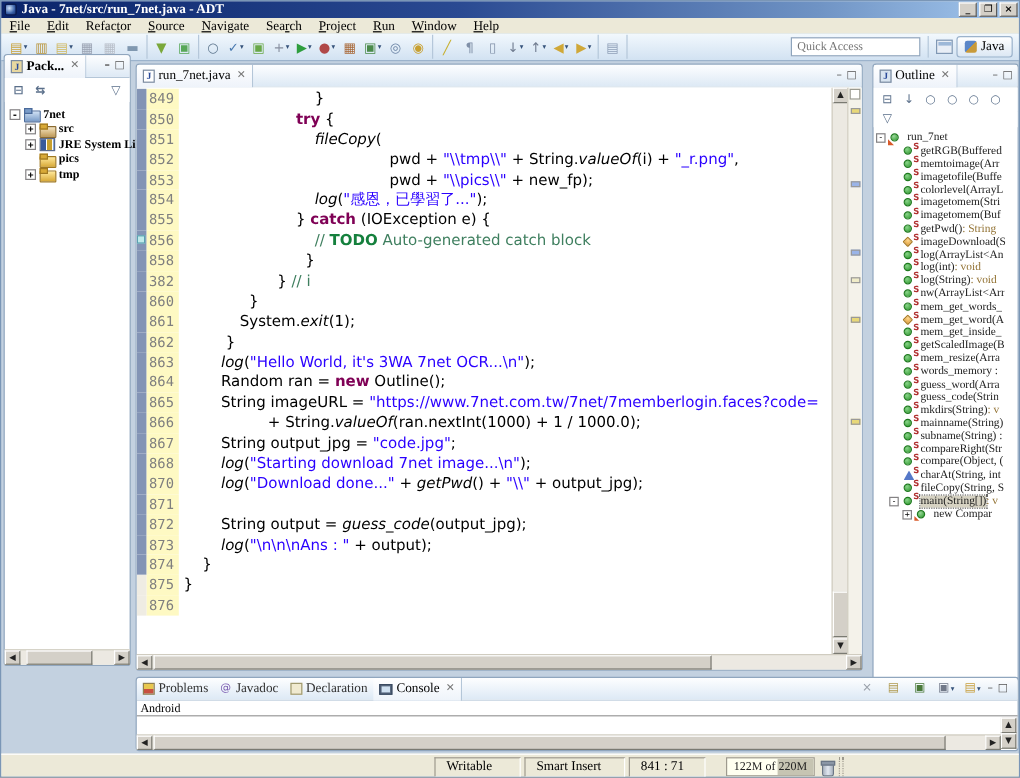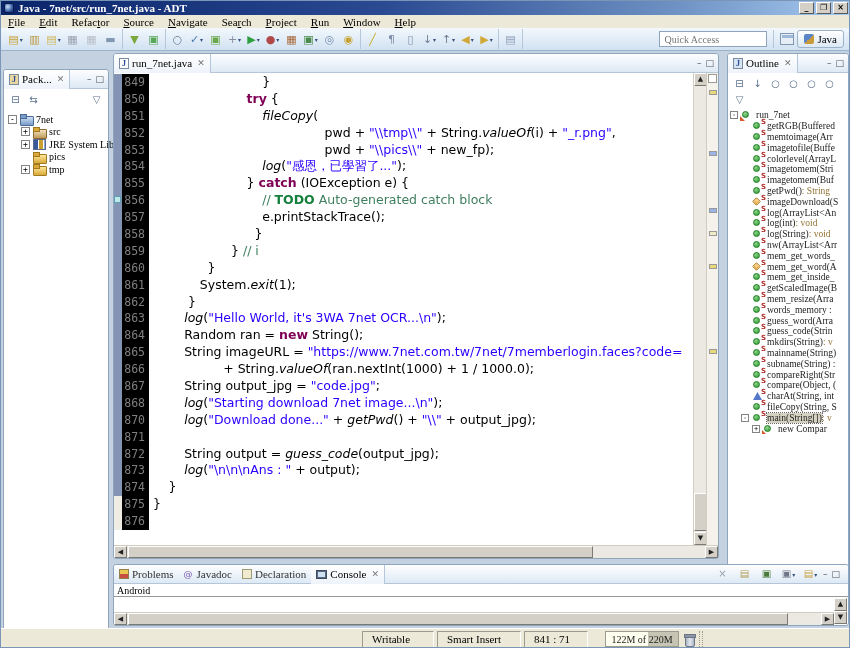--- a/index.html
+++ b/index.html
@@ -67,21 +67,21 @@
     background:linear-gradient(90deg,#3a5a9a 0 4px,#fff 4px 5px,#c8a030 5px 9px,#fff 9px 10px,#88a8d8 10px 13px);
     border:1px solid #5a6a8a;}
   
   .ed-body{position:absolute;left:0;top:19px;right:0;bottom:13px;display:flex;overflow:hidden;background:#fff;}
   .ed-lines{flex:1;overflow:hidden;position:relative;padding-top:1px;}
   .edrow{display:flex;height:16.9px;align-items:stretch;}
   .mcol{width:8px;flex:none;background:#efece3;position:relative;}
   .mcol.range{background:#8394b5;}
   .task-dot{position:absolute;left:0px;top:4px;width:7px;height:7px;background:#bfeaea;border:1px solid #5aa0b0;}
   .lncol{width:27px;flex:none;text-align:right;padding-right:4px;color:#7f7f7f;
-    font-family:"DejaVu Sans Mono",monospace;font-size:11.5px;line-height:16.9px;background:#000000;}
+    font-family:"DejaVu Sans Mono",monospace;font-size:11.5px;line-height:16.9px;background:#fef9c3;}
   .codecol{flex:1;font-family:"DejaVu Sans",sans-serif;font-size:12.5px;line-height:16.9px;
     white-space:pre;overflow:hidden;color:#000;}
   .k{color:#7f0055;font-weight:bold;}
   .s{color:#2a00ff;}
   .c{color:#3f7f5f;}
   .t{color:#15803d;font-weight:bold;}
   .i{font-style:italic;}
   
   .sb-v{width:13px;flex:none;background:#ece9e2;border-left:1px solid #d0ccc0;position:relative;}
   .sb-btn{position:absolute;left:0;width:13px;height:13px;background:#d4d0c8;border:1px solid;
@@ -275,21 +275,21 @@
         <span class="persp">
           <span class="open-persp-icon"></span>
           <span class="persp-btn">
             <span class="pj-icon"></span>
             <span>Java</span>
           </span>
         </span>
       </span>
     </div>
 
-  <div class="panel" style="left:2px;top:68px;width:106px;height:578px;">
+  <div class="panel" style="left:2px;top:44px;width:106px;height:510px;font-weight:bold;">
     <div class="ptabs">
       <span class="tab active">
         <span class="filetab-icon" style="background:#e8d8a0"></span>
         <span>Pack...</span>
         <span class="x">✕</span>
       </span>
       <span class="mm">
         <span>–</span>
         <span>□</span>
       </span>
@@ -384,31 +384,26 @@
           </div>
           <div class="edrow">
             <span class="mcol range">
               <span class="task-dot"></span>
             </span>
             <span class="lncol">856</span>
             <span class="codecol" style="padding-left: 113.2px;"><span class="c">// </span><span class="t">TODO</span><span class="c"> Auto-generated catch block</span></span>
           </div>
           <div class="edrow">
             <span class="mcol range"></span>
-            <span class="lncol">857</span>
-            <span class="codecol" style="padding-left: 113.2px;"><span>e.printStackTrace();</span></span>
-          </div>
-          <div class="edrow">
-            <span class="mcol range"></span>
             <span class="lncol">858</span>
             <span class="codecol" style="padding-left: 105.4px;"><span>}</span></span>
           </div>
           <div class="edrow">
             <span class="mcol range"></span>
-            <span class="lncol">859</span>
+            <span class="lncol">382</span>
             <span class="codecol" style="padding-left: 82px;"><span>} </span><span class="c">// i</span></span>
           </div>
           <div class="edrow">
             <span class="mcol range"></span>
             <span class="lncol">860</span>
             <span class="codecol" style="padding-left: 58.6px;"><span>}</span></span>
           </div>
           <div class="edrow">
             <span class="mcol range"></span>
             <span class="lncol">861</span>
@@ -420,21 +415,21 @@
             <span class="codecol" style="padding-left: 39.1px;"><span>}</span></span>
           </div>
           <div class="edrow">
             <span class="mcol range"></span>
             <span class="lncol">863</span>
             <span class="codecol" style="padding-left: 35.2px;"><span class="i">log</span><span>(</span><span class="s">"Hello World, it's 3WA 7net OCR...\n"</span><span>);</span></span>
           </div>
           <div class="edrow">
             <span class="mcol range"></span>
             <span class="lncol">864</span>
-            <span class="codecol" style="padding-left: 35.2px;"><span>Random ran = </span><span class="k">new</span><span> String();</span></span>
+            <span class="codecol" style="padding-left: 35.2px;"><span>Random ran = </span><span class="k">new</span><span> Outline();</span></span>
           </div>
           <div class="edrow">
             <span class="mcol range"></span>
             <span class="lncol">865</span>
             <span class="codecol" style="padding-left: 35.2px;"><span>String imageURL = </span><span class="s">"https://www.7net.com.tw/7net/7memberlogin.faces?code=</span></span>
           </div>
           <div class="edrow">
             <span class="mcol range"></span>
             <span class="lncol">866</span>
             <span class="codecol" style="padding-left: 74.2px;"><span>+ String.</span><span class="i">valueOf</span><span>(ran.nextInt(1000) + 1 / 1000.0);</span></span>

